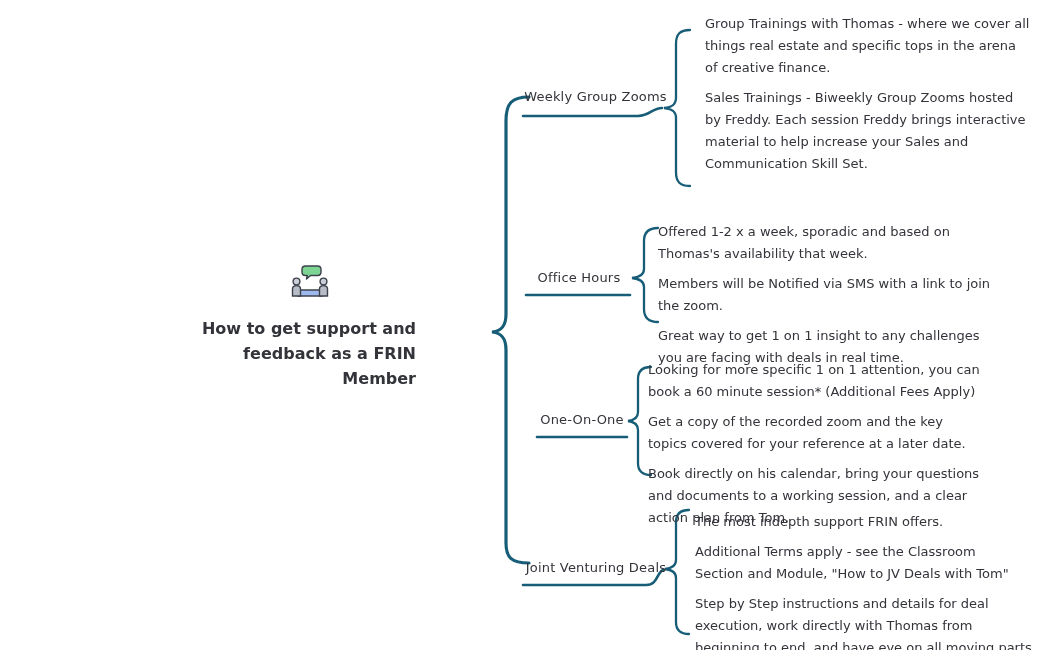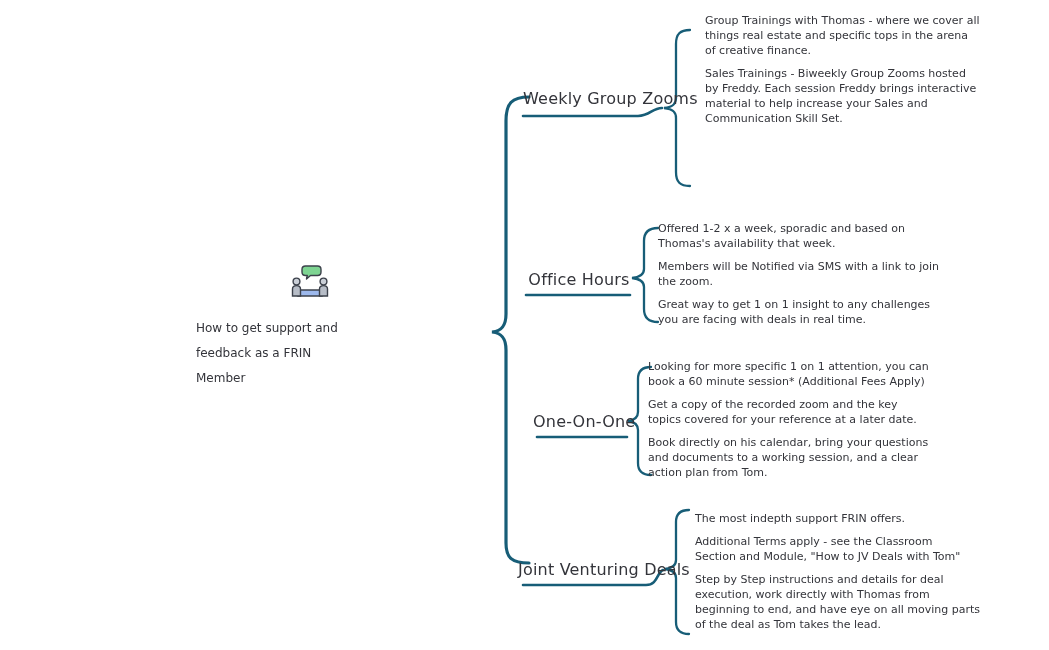--- a/index.html
+++ b/index.html
@@ -6,32 +6,32 @@
   body{
     width:1049px;height:650px;position:relative;overflow:hidden;
     background:#ffffff;
     font-family:"DejaVu Sans","Liberation Sans",sans-serif;
     color:#33343a;
   }
   .canvas{position:absolute;inset:0;}
   svg.lines{position:absolute;left:0;top:0;}
   .node-title{
     position:absolute;left:196px;top:316px;width:220px;
-    font-size:12px;line-height:25px;text-align:left;white-space:pre-line;
+    font-size:16px;line-height:25px;text-align:right;white-space:pre-line;font-weight:bold;
   }
   .node-icon{position:absolute;left:288px;top:263px;width:44px;height:44px;}
   .branch-label{
-    position:absolute;font-size:16px;letter-spacing:.2px;text-align:center;white-space:nowrap;
+    position:absolute;font-size:13px;letter-spacing:.2px;text-align:center;white-space:nowrap;
   }
   .label-1{left:523px;top:89px;width:145px;}
   .label-2{left:526px;top:270px;width:106px;}
   .label-3{left:533px;top:412px;width:98px;}
   .label-4{left:518px;top:560px;width:156px;}
   .text-block{
-    position:absolute;width:344px;font-size:11px;line-height:15px;
+    position:absolute;width:344px;font-size:13px;line-height:22px;
   }
   .text-block p{margin:0 0 8px 0;white-space:pre-line;}
   .block-1{left:705px;top:13px;}
   .block-2{left:658px;top:221px;}
   .block-3{left:648px;top:359px;}
   .block-4{left:695px;top:511px;}
 </style>
 </head>
 <body style="color: rgb(51, 52, 58); background: rgb(255, 255, 255);">
 

